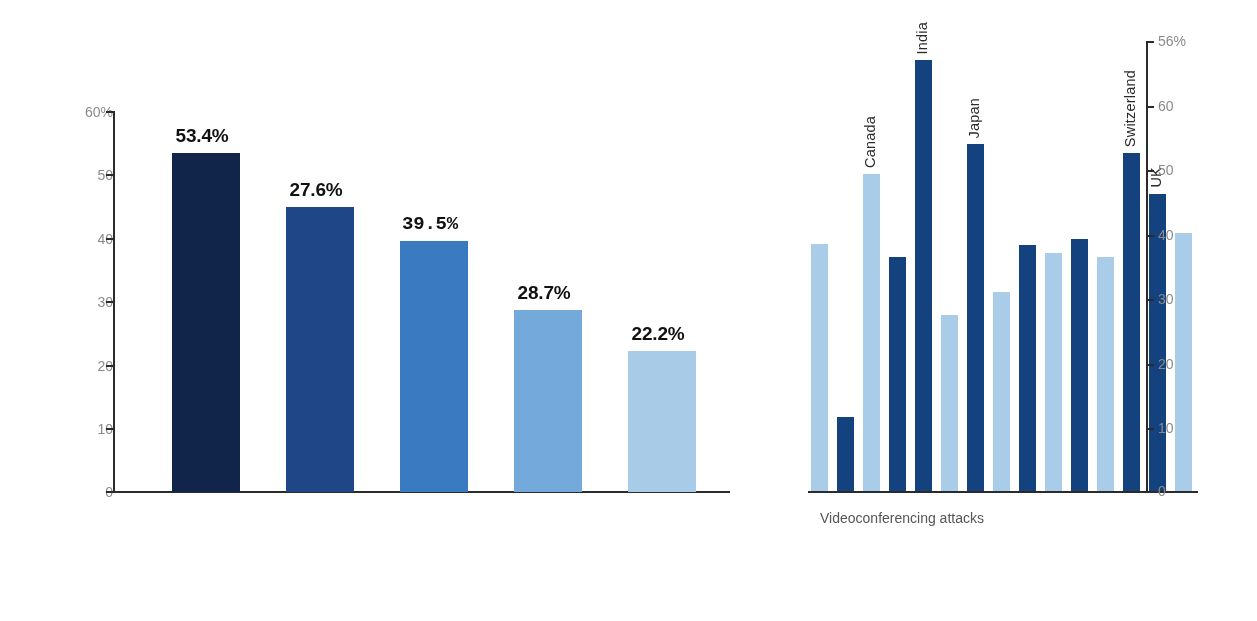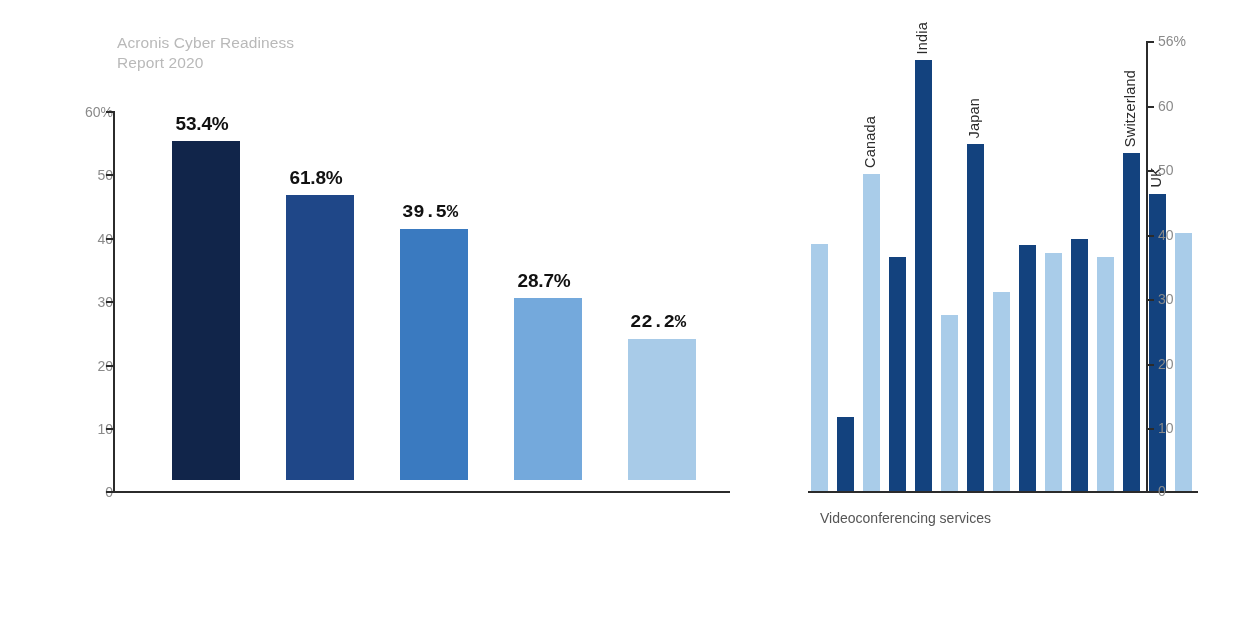--- a/index.html
+++ b/index.html
@@ -38,21 +38,21 @@
     position:absolute;right:0;width:48px;text-align:right;
     font-size:14px;color:#8a8a8a;font-weight:400;
   }
   #left-ticks{position:absolute;left:0;top:0;width:113px;height:621px;}
 
   
   #left-plot{
     position:absolute;left:115px;top:111px;width:615px;height:381px;
   }
   .lbar-slot{
-    position:absolute;bottom:12px;width:60px;height:100%;
+    position:absolute;bottom:0;width:60px;height:100%;
   }
   .lbar{
     position:absolute;bottom:0;left:0;width:68px;
     box-sizing:border-box;
   }
   .lbar-value{
     position:absolute;left:50%;transform:translateX(-50%);
     font-size:19px;font-weight:bold;color:#111111;
     white-space:nowrap;letter-spacing:-.2px;
   }
@@ -99,22 +99,20 @@
     font-size:14px;color:#555555;white-space:nowrap;
   }
 </style>
 </head>
 <body>
 
 <div class="figure">
 
   <div id="left-panel">
 
-    <div id="report-title">Acronis Cyber Readiness
-Report 2020</div>
 
     <div id="left-ticks">
       <div class="l-tlabel" style="top:104px;">60%</div>
       <div class="l-tlabel" style="top:167px;">50</div>
       <div class="l-tlabel" style="top:231px;">40</div>
       <div class="l-tlabel" style="top:294px;">30</div>
       <div class="l-tlabel" style="top:358px;">20</div>
       <div class="l-tlabel" style="top:421px;">10</div>
       <div class="l-tlabel" style="top:484px;">0</div>
 
@@ -131,33 +129,33 @@
     <div id="left-baseline"></div>
 
     <div id="left-plot">
 
       <div class="lbar-slot" style="left:57px;">
         <div class="lbar" style="height: 339.09px; background: rgb(17, 37, 74);"></div>
         <div class="lbar-value" style="bottom: 345.09px;">53.4%</div>
       </div>
       <div class="lbar-slot" style="left:171px;">
         <div class="lbar" style="height: 285.115px; background: rgb(31, 71, 136);"></div>
-        <div class="lbar-value" style="bottom: 291.115px;">61.8%</div>
+        <div class="lbar-value" style="bottom: 291.115px;">27.6%</div>
       </div>
       <div class="lbar-slot" style="left:285px;">
         <div class="lbar" style="height: 250.825px; background: rgb(58, 122, 192);"></div>
         <div class="lbar-value" style="bottom: 256.825px; font-family: Liberation Mono, monospace;">39.5%</div>
       </div>
       <div class="lbar-slot" style="left:399px;">
         <div class="lbar" style="height: 182.245px; background: rgb(116, 169, 220);"></div>
         <div class="lbar-value" style="bottom: 188.245px; text-align: center;">28.7%</div>
       </div>
       <div class="lbar-slot" style="left:513px;">
         <div class="lbar" style="height: 140.97px; background: rgb(168, 203, 232);"></div>
-        <div class="lbar-value" style="bottom: 146.97px; font-family: Liberation Mono, monospace;">22.2%</div>
+        <div class="lbar-value" style="bottom: 146.97px;">22.2%</div>
       </div>
 
       <div class="lbar-cat" style="left:52px;">Phishing
 attempts</div>
       <div class="lbar-cat" style="left:166px;">DDoS
 attacks</div>
       <div class="lbar-cat" style="left:280px;">Video
 conferencing
 attacks</div>
       <div class="lbar-cat" style="left:394px;">Exploiting
@@ -210,15 +208,15 @@
       <div class="r-tlabel" style="top:33px;">56%</div>
       <div class="r-tlabel" style="top:98px;">60</div>
       <div class="r-tlabel" style="top:162px;">50</div>
       <div class="r-tlabel" style="top:227px;">40</div>
       <div class="r-tlabel" style="top:291px;">30</div>
       <div class="r-tlabel" style="top:356px;">20</div>
       <div class="r-tlabel" style="top:420px;">10</div>
       <div class="r-tlabel" style="top:483px;">0</div>
     </div>
 
-    <div id="right-xlabel">Videoconferencing services</div>
+    <div id="right-xlabel">Videoconferencing attacks</div>
   </div>
 </div>
 
 </body></html>

